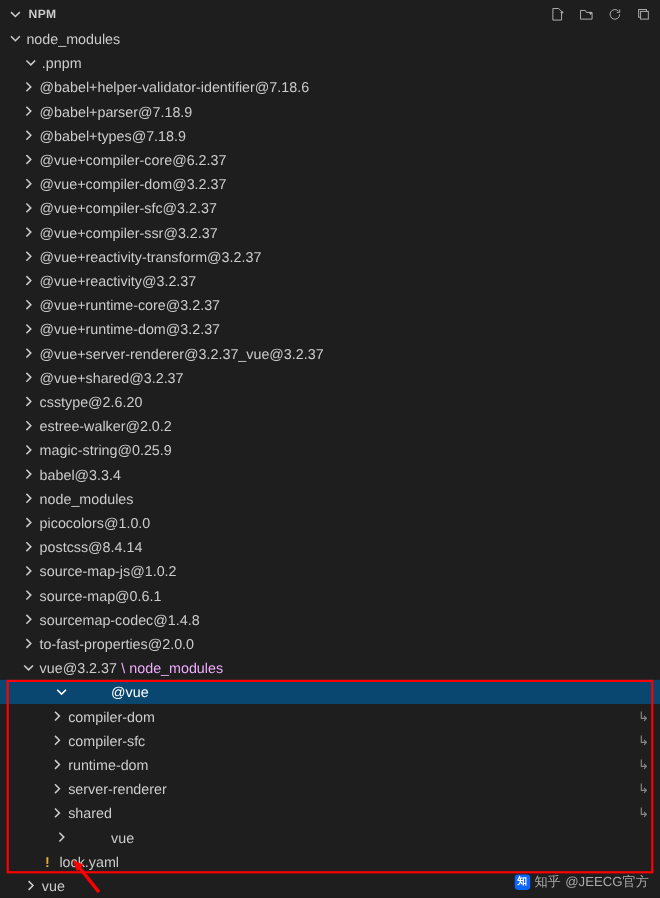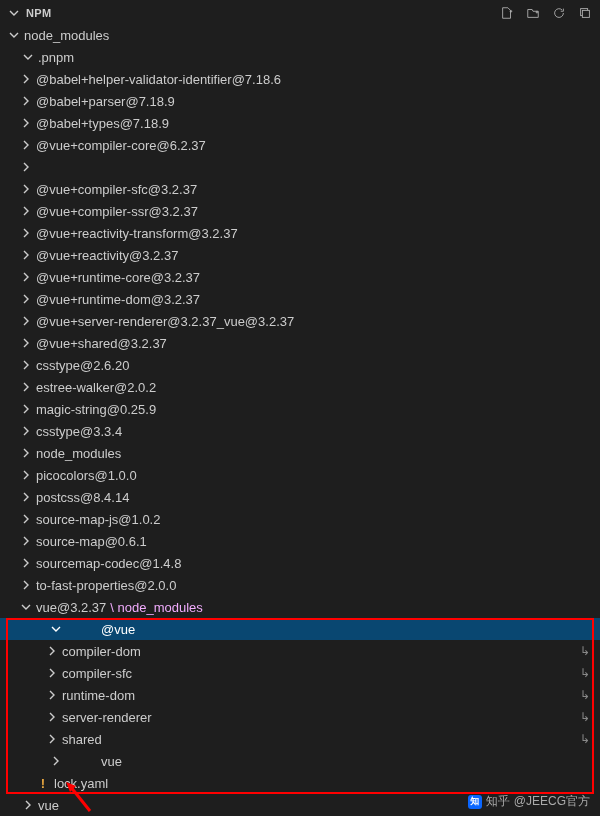--- a/index.html
+++ b/index.html
@@ -214,20 +214,21 @@
           </svg>
         </span>
         <span class="label">@vue+compiler-core@6.2.37</span>
       </div>
       <div class="row depth2">
         <span class="chevron">
           <svg class="chev" viewBox="0 0 10 10">
             <path d="M3 1 L7 5 L3 9" stroke="#ccc" stroke-width="1.4" fill="none"></path>
           </svg>
         </span>
+        <span class="label">@vue+compiler-dom@3.2.37</span>
       </div>
       <div class="row depth2">
         <span class="chevron">
           <svg class="chev" viewBox="0 0 10 10">
             <path d="M3 1 L7 5 L3 9" stroke="#ccc" stroke-width="1.4" fill="none"></path>
           </svg>
         </span>
         <span class="label">@vue+compiler-sfc@3.2.37</span>
       </div>
       <div class="row depth2">
@@ -309,21 +310,21 @@
           </svg>
         </span>
         <span class="label">magic-string@0.25.9</span>
       </div>
       <div class="row depth2">
         <span class="chevron">
           <svg class="chev" viewBox="0 0 10 10">
             <path d="M3 1 L7 5 L3 9" stroke="#ccc" stroke-width="1.4" fill="none"></path>
           </svg>
         </span>
-        <span class="label">csstype@3.3.4</span>
+        <span class="label">babel@3.3.4</span>
       </div>
       <div class="row depth2">
         <span class="chevron">
           <svg class="chev" viewBox="0 0 10 10">
             <path d="M3 1 L7 5 L3 9" stroke="#ccc" stroke-width="1.4" fill="none"></path>
           </svg>
         </span>
         <span class="label">node_modules</span>
       </div>
       <div class="row depth2">

